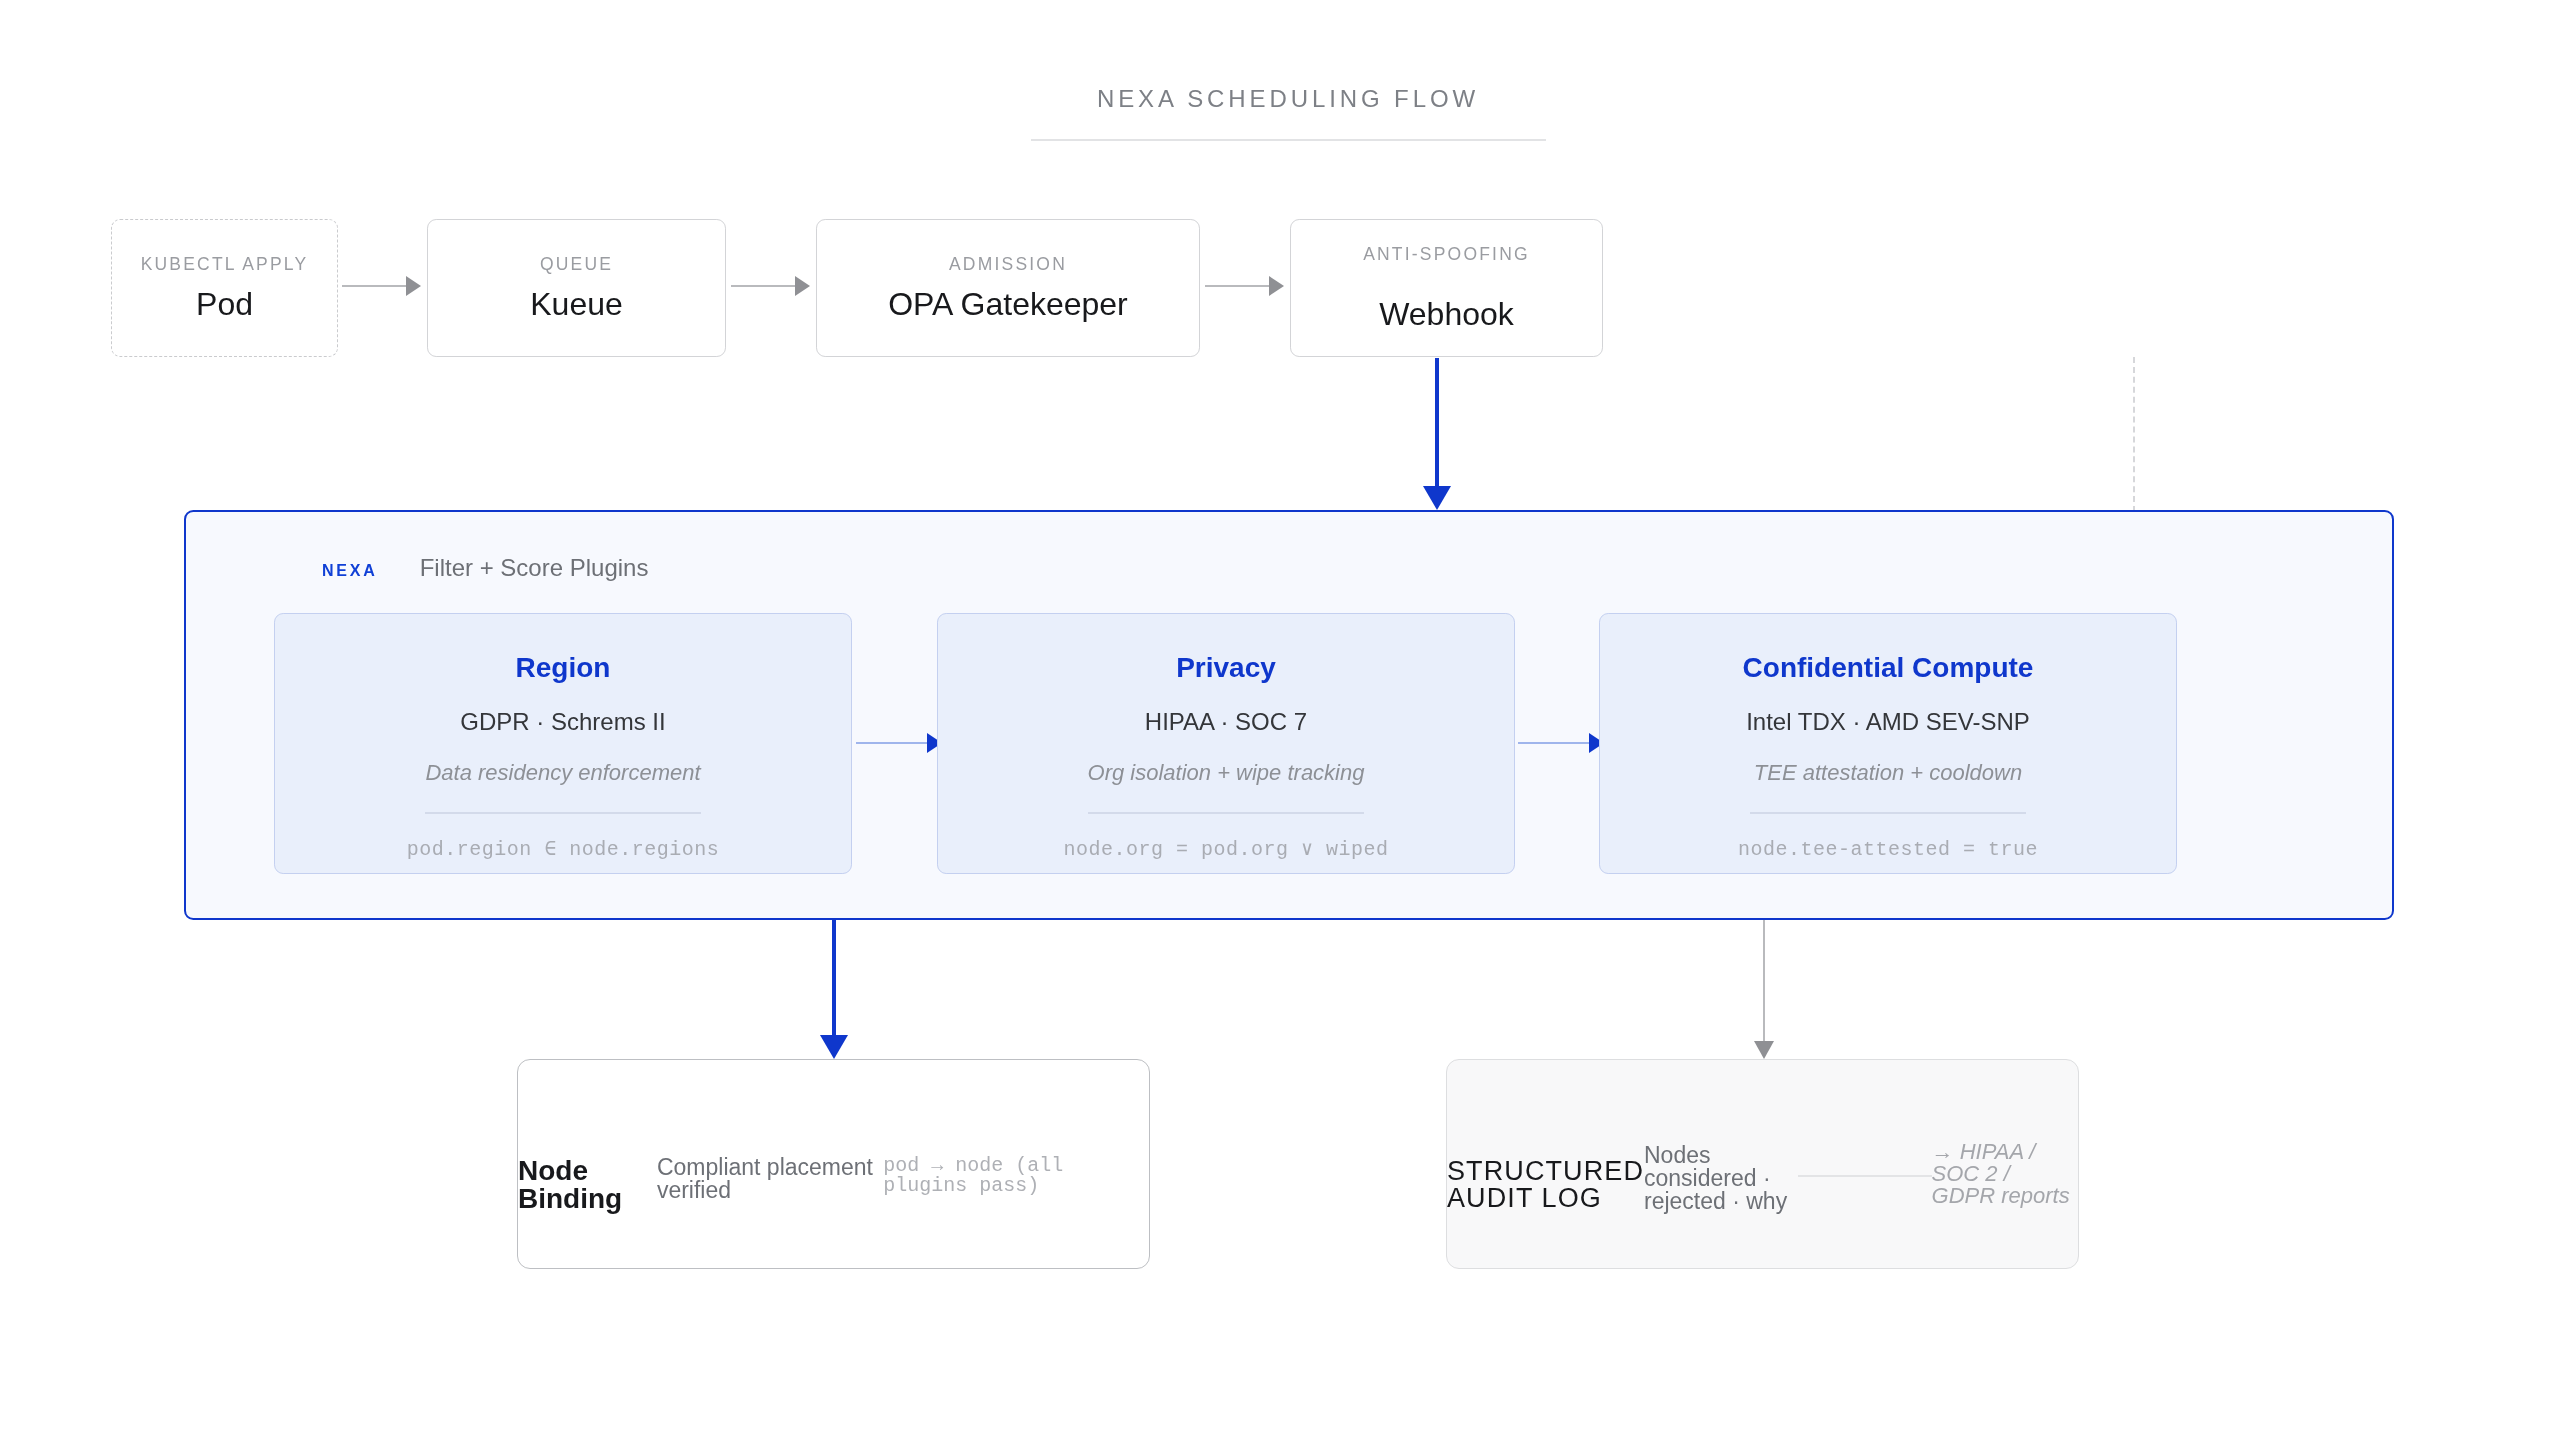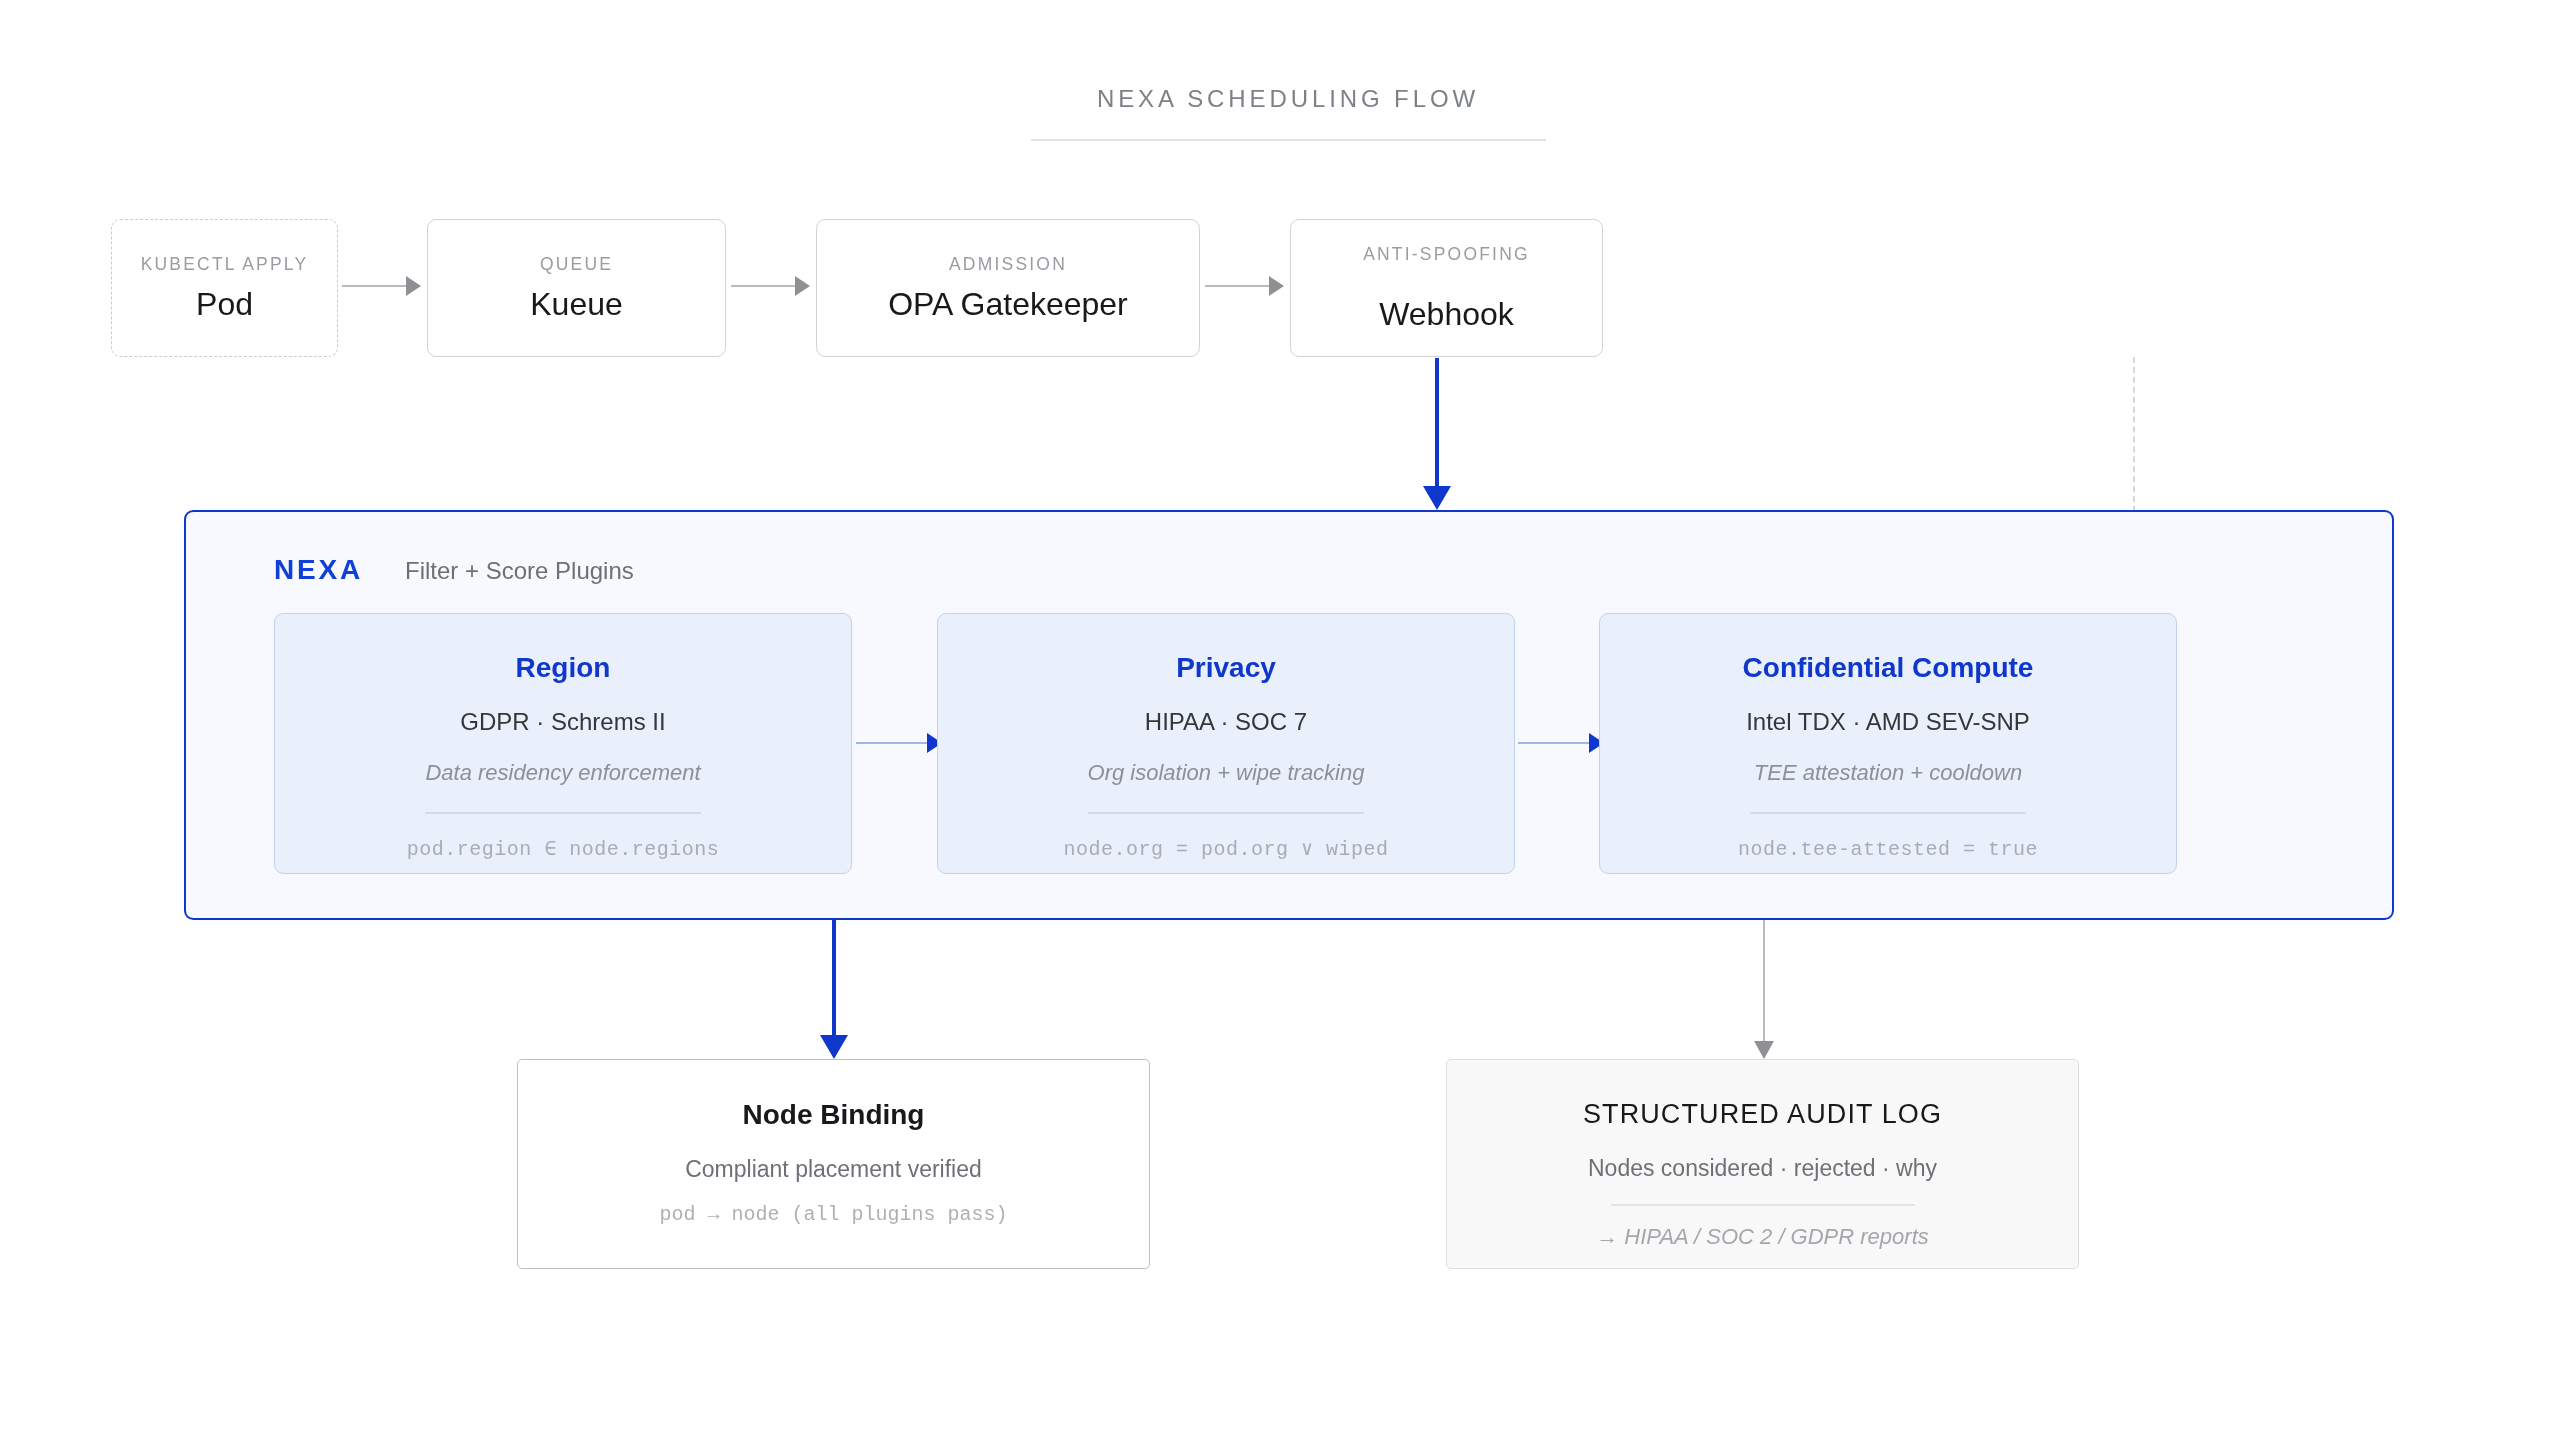--- a/index.html
+++ b/index.html
@@ -143,24 +143,25 @@
   }
   #nexa-header {
     position: absolute;
     left: 88px;
     top: 42px;
     display: flex;
     align-items: baseline;
     gap: 42px;
   }
   #nexa-brand {
-    font-size: 28px;
+    font-size: 16px;
     font-weight: bold;
     color: #1040d6;
     letter-spacing: 2.8px;
+    margin-left: 48px;
   }
   #nexa-subtitle {
     font-size: 24px;
     color: #6d7076;
   }
 
   .plugin-card {
     position: absolute;
     box-sizing: border-box;
     top: 101px;
@@ -208,23 +209,23 @@
     margin-top: 26px;
     line-height: 1;
     letter-spacing: 0.5px;
     white-space: nowrap;
   }
 
   
   .outcome-box {
     position: absolute;
     box-sizing: border-box;
-    border-radius: 5px;
-    display: flex;
-    flex-direction: column;
+    border-radius: 13px;
+    display: flex;
+    flex-direction: row;
     align-items: center;
   }
   #node-binding-box {
     left: 517px;
     top: 1059px;
     width: 633px;
     height: 210px;
     border: 1.8px solid #bdbfc3;
     background: #ffffff;
   }

